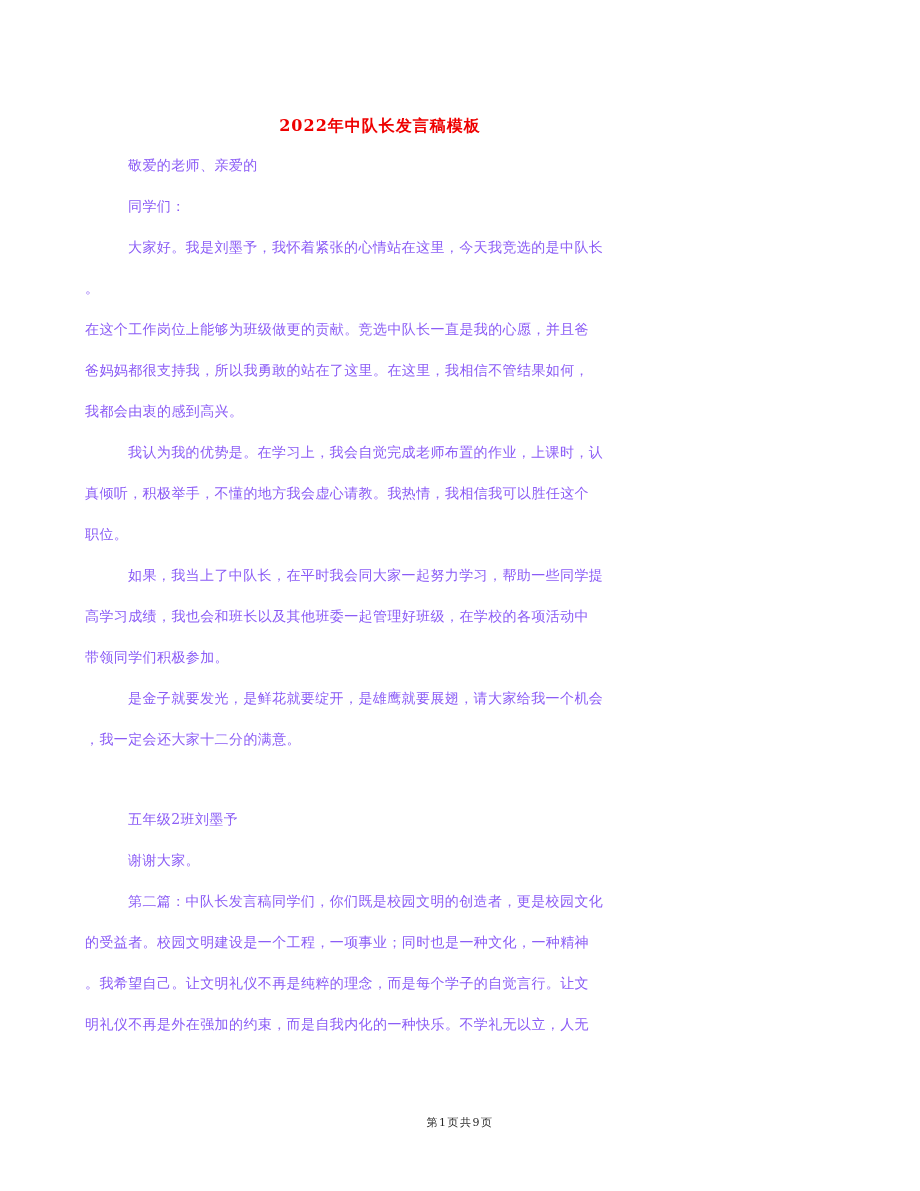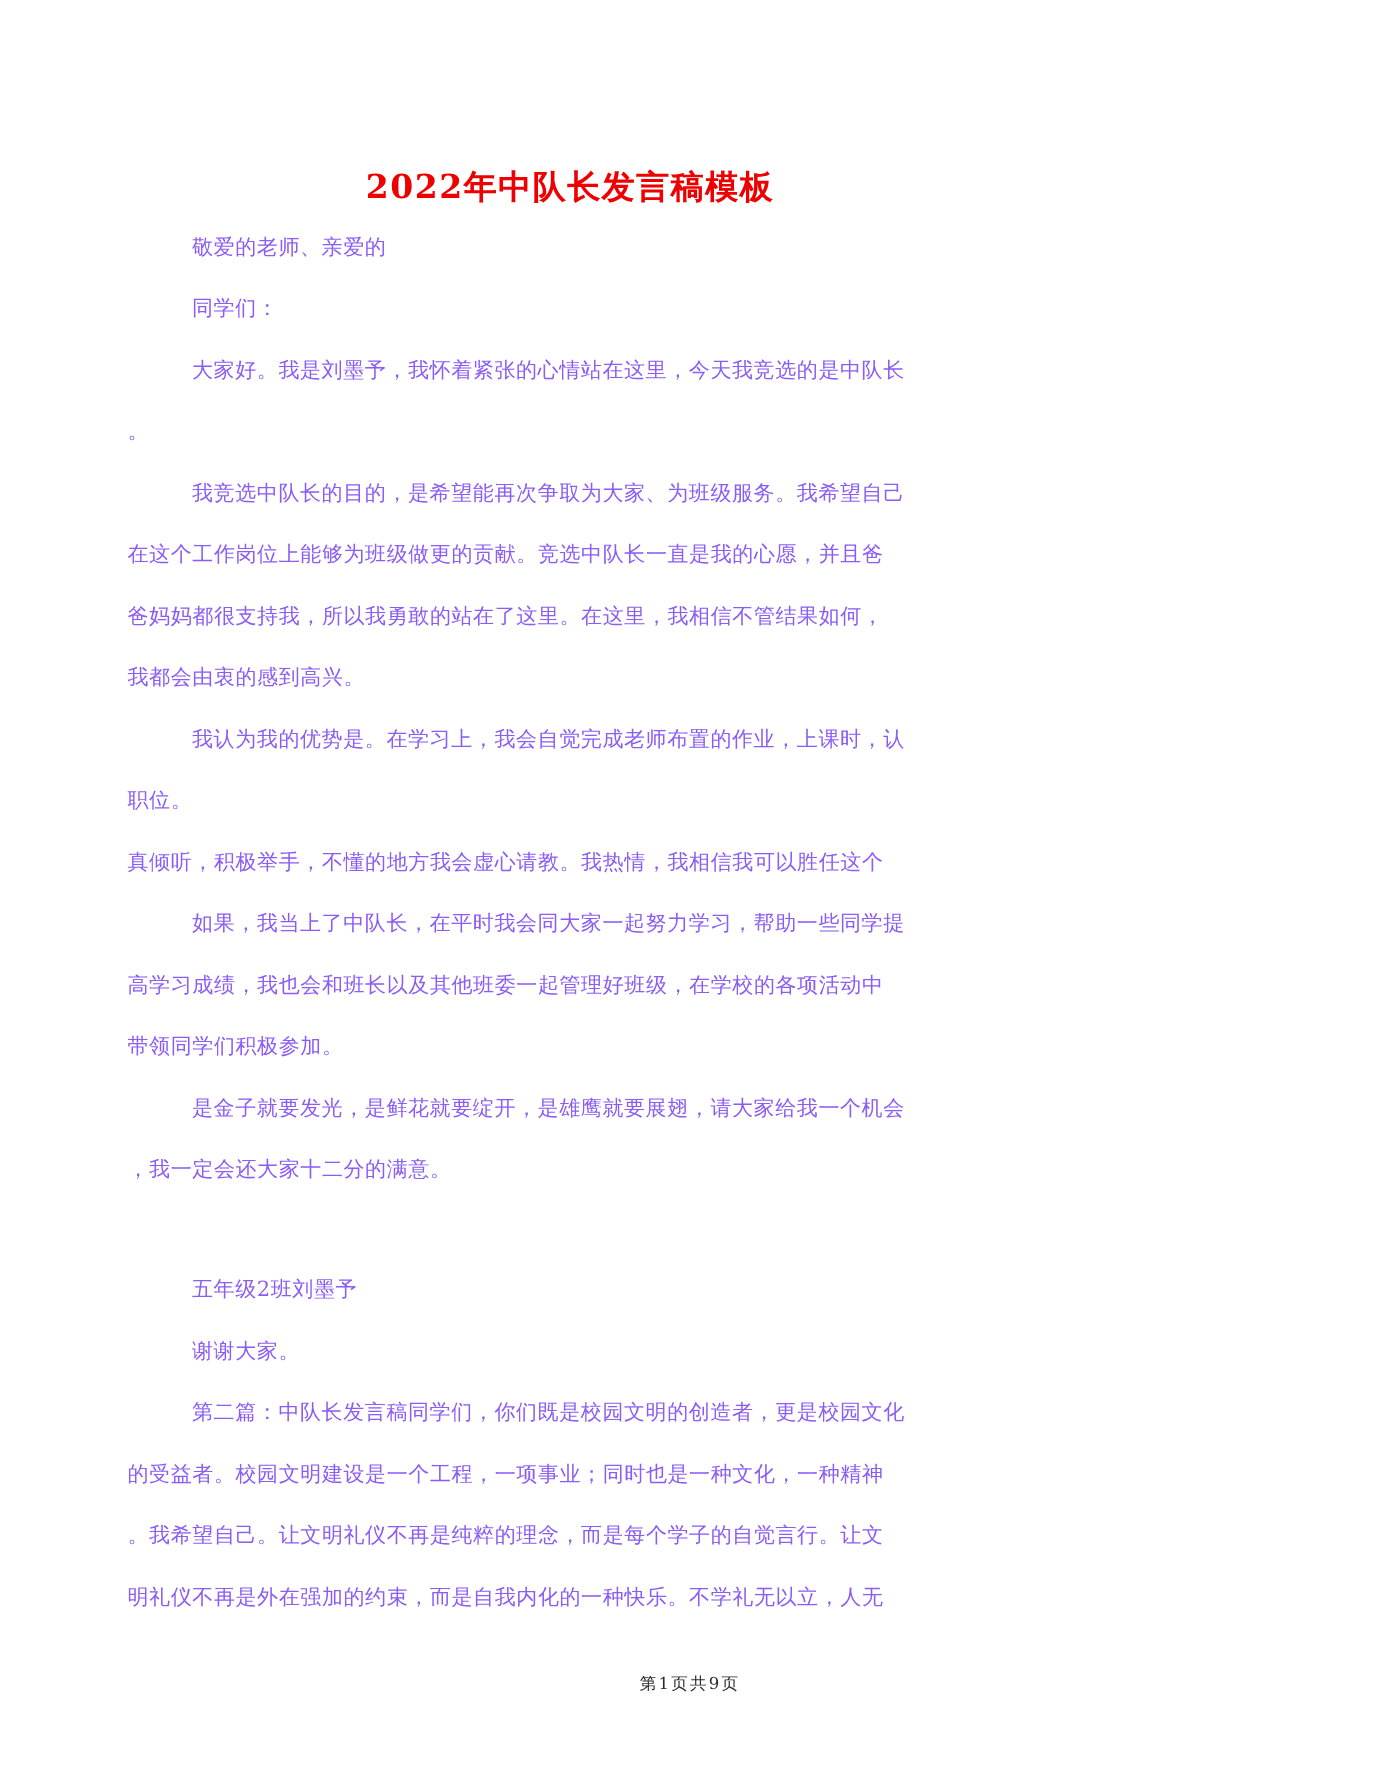--- a/index.html
+++ b/index.html
@@ -16,21 +16,21 @@
     font-family: "DejaVu Serif", serif;
     color: #1b1b1b;
   }
   .doc-title {
     position: absolute;
     top: 112px;
     left: 0;
     width: 760px;
     margin: 0;
     text-align: center;
-    font-size: 22px;
+    font-size: 16px;
     line-height: 27px;
     font-weight: bold;
     letter-spacing: 1px;
     font-family: "DejaVu Serif", serif;
   }
   .doc-body {
     position: absolute;
     top: 145px;
     left: 85px;
     width: 752px;
@@ -68,27 +68,26 @@
 <div class="page">
 
   <h1 class="doc-title" style="color: rgb(238, 0, 0);">2022年中队长发言稿模板</h1>
 
   <div class="doc-body">
 
   <div class="text-line indent">敬爱的老师、亲爱的</div>
       <div class="text-line indent">同学们：</div>
       <div class="text-line indent">大家好。我是刘墨予，我怀着紧张的心情站在这里，今天我竞选的是中队长</div>
       <div class="text-line">。</div>
-      <div class="text-line indent">我竞选中队长的目的，是希望能再次争取为大家、为班级服务。我希望自己</div>
       <div class="text-line">在这个工作岗位上能够为班级做更的贡献。竞选中队长一直是我的心愿，并且爸</div>
       <div class="text-line">爸妈妈都很支持我，所以我勇敢的站在了这里。在这里，我相信不管结果如何，</div>
       <div class="text-line">我都会由衷的感到高兴。</div>
       <div class="text-line indent">我认为我的优势是。在学习上，我会自觉完成老师布置的作业，上课时，认</div>
+      <div class="text-line">真倾听，积极举手，不懂的地方我会虚心请教。我热情，我相信我可以胜任这个</div>
       <div class="text-line">职位。</div>
-      <div class="text-line">真倾听，积极举手，不懂的地方我会虚心请教。我热情，我相信我可以胜任这个</div>
       <div class="text-line indent">如果，我当上了中队长，在平时我会同大家一起努力学习，帮助一些同学提</div>
       <div class="text-line">高学习成绩，我也会和班长以及其他班委一起管理好班级，在学校的各项活动中</div>
       <div class="text-line">带领同学们积极参加。</div>
       <div class="text-line indent">是金子就要发光，是鲜花就要绽开，是雄鹰就要展翅，请大家给我一个机会</div>
       <div class="text-line">，我一定会还大家十二分的满意。</div>
       <div class="text-line indent bold">五年级2班刘墨予</div>
       <div class="text-line indent">谢谢大家。</div>
       <div class="text-line indent">第二篇：中队长发言稿同学们，你们既是校园文明的创造者，更是校园文化</div>
       <div class="text-line">的受益者。校园文明建设是一个工程，一项事业；同时也是一种文化，一种精神</div>
       <div class="text-line">。我希望自己。让文明礼仪不再是纯粹的理念，而是每个学子的自觉言行。让文</div>

